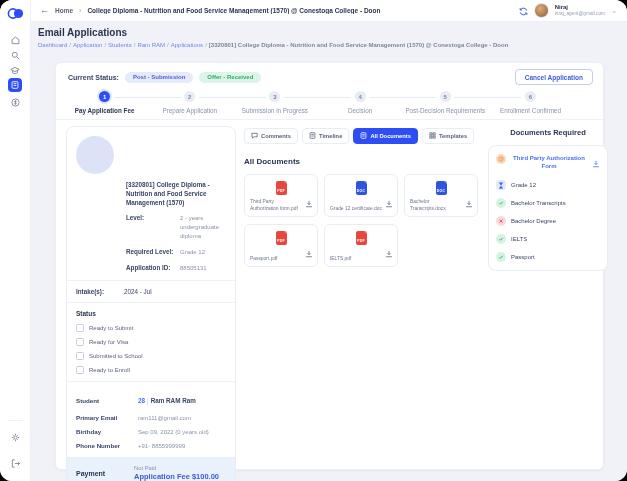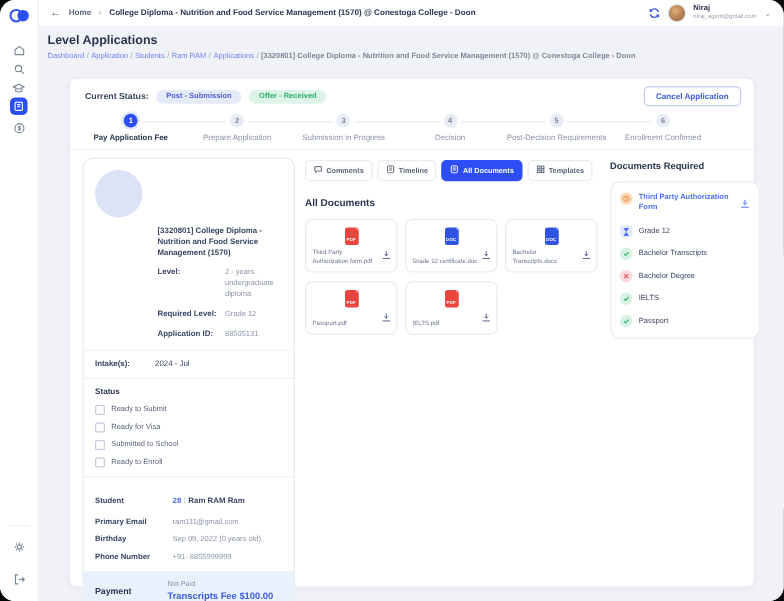--- a/index.html
+++ b/index.html
@@ -99,21 +99,21 @@
   .doc-card{height:41px;border:1px solid #E8ECF3;border-radius:6px;position:relative;background:#fff;}
   .ficon{width:11px;height:14px;border-radius:2px;position:relative;margin:6px auto 0;}
   .ficon.pdf{background:#E8463E}.ficon.doc{background:#2F55E0}
   .ficon::after{content:"";position:absolute;top:0;right:0;border-top:3.5px solid rgba(255,255,255,.5);border-left:3.5px solid transparent;border-top-right-radius:2px;}
   .ficon .fl{position:absolute;bottom:2px;left:0;right:0;text-align:center;color:#fff;font-size:3.5px;font-weight:700;letter-spacing:.2px;}
   .dname{position:absolute;left:5px;right:4px;bottom:4px;display:flex;justify-content:space-between;align-items:flex-end;}
   .dtext{font-size:4.9px;color:#6B7690;line-height:1.3;max-width:52px;}
   .dl-btn{cursor:pointer;flex:none}
 
   
-  .rpanel{position:absolute;left:432px;top:65px;width:120px;}
+  .rpanel{position:absolute;left:432px;top:65px;width:120px;text-align:center;}
   .rp-head{font-size:7.5px;font-weight:700;color:#2B3550;}
   .reqcard{margin-top:8px;border:1px solid #E8ECF3;border-radius:8px;padding:8px 7px;background:#fff;}
   .req-row{display:flex;align-items:center;gap:5px;margin-bottom:8px;}
   .req-row:last-child{margin-bottom:0;}
   .req-row.top{align-items:flex-start;}
   .sicon{width:10px;height:10px;border-radius:50%;flex:none;display:flex;align-items:center;justify-content:center;}
   .sicon.clock{background:#FAD9B8;}
   .sicon.hourglass{background:#E4EAFD;border-radius:3px;}
   .sicon.check{background:#D7F2E3;}
   .sicon.cross{background:#F9D9DC;}
@@ -205,21 +205,21 @@
       <span class="avatar"></span>
       <span>
         <div class="uname">Niraj</div>
         <div class="uemail">niraj_agent@gmail.com</div>
       </span>
       <span class="udrop">⌄</span>
     </div>
   </header>
 
   <div class="content">
-    <div class="page-title">Level Applications</div>
+    <div class="page-title">Email Applications</div>
 
     <div class="bcrumb">
       <a>Dashboard</a><span class="sep">/</span><a>Application</a><span class="sep">/</span><a>Students</a><span class="sep">/</span><a>Ram RAM</a><span class="sep">/</span><a>Applications</a><span class="sep">/</span><span class="cur">[3320801] College Diploma - Nutrition and Food Service Management (1570) @ Conestoga College - Doon</span>
     </div>
 
     <div class="card">
 
       <div class="status-row">
         <span class="cs-label">Current Status:</span>
         <span class="badge indigo">Post - Submission</span>
@@ -317,21 +317,21 @@
           <span class="dval">Sep 09, 2022 (0 years old)</span>
         </div>
         <div class="drow" style="margin-bottom:0">
           <span class="dlab">Phone Number</span>
           <span class="dval">+91- 8855999999</span>
         </div>
         <div class="payment">
           <span class="pay-lab">Payment</span>
           <span>
             <div class="pay-status">Not Paid</div>
-            <div class="pay-amt">Transcripts Fee $100.00</div>
+            <div class="pay-amt">Application Fee $100.00</div>
           </span>
         </div>
       </div>
 
       <div class="middle">
         <div class="tabs">
           <div class="tab">
             <span><svg width="7" height="7" viewBox="0 0 8 8" fill="none" stroke="#5A6478" stroke-width="0.9">
                   <path d="M1 1.5h6v4H3.5L1.8 7V5.5H1z"></path>
                 </svg></span>

